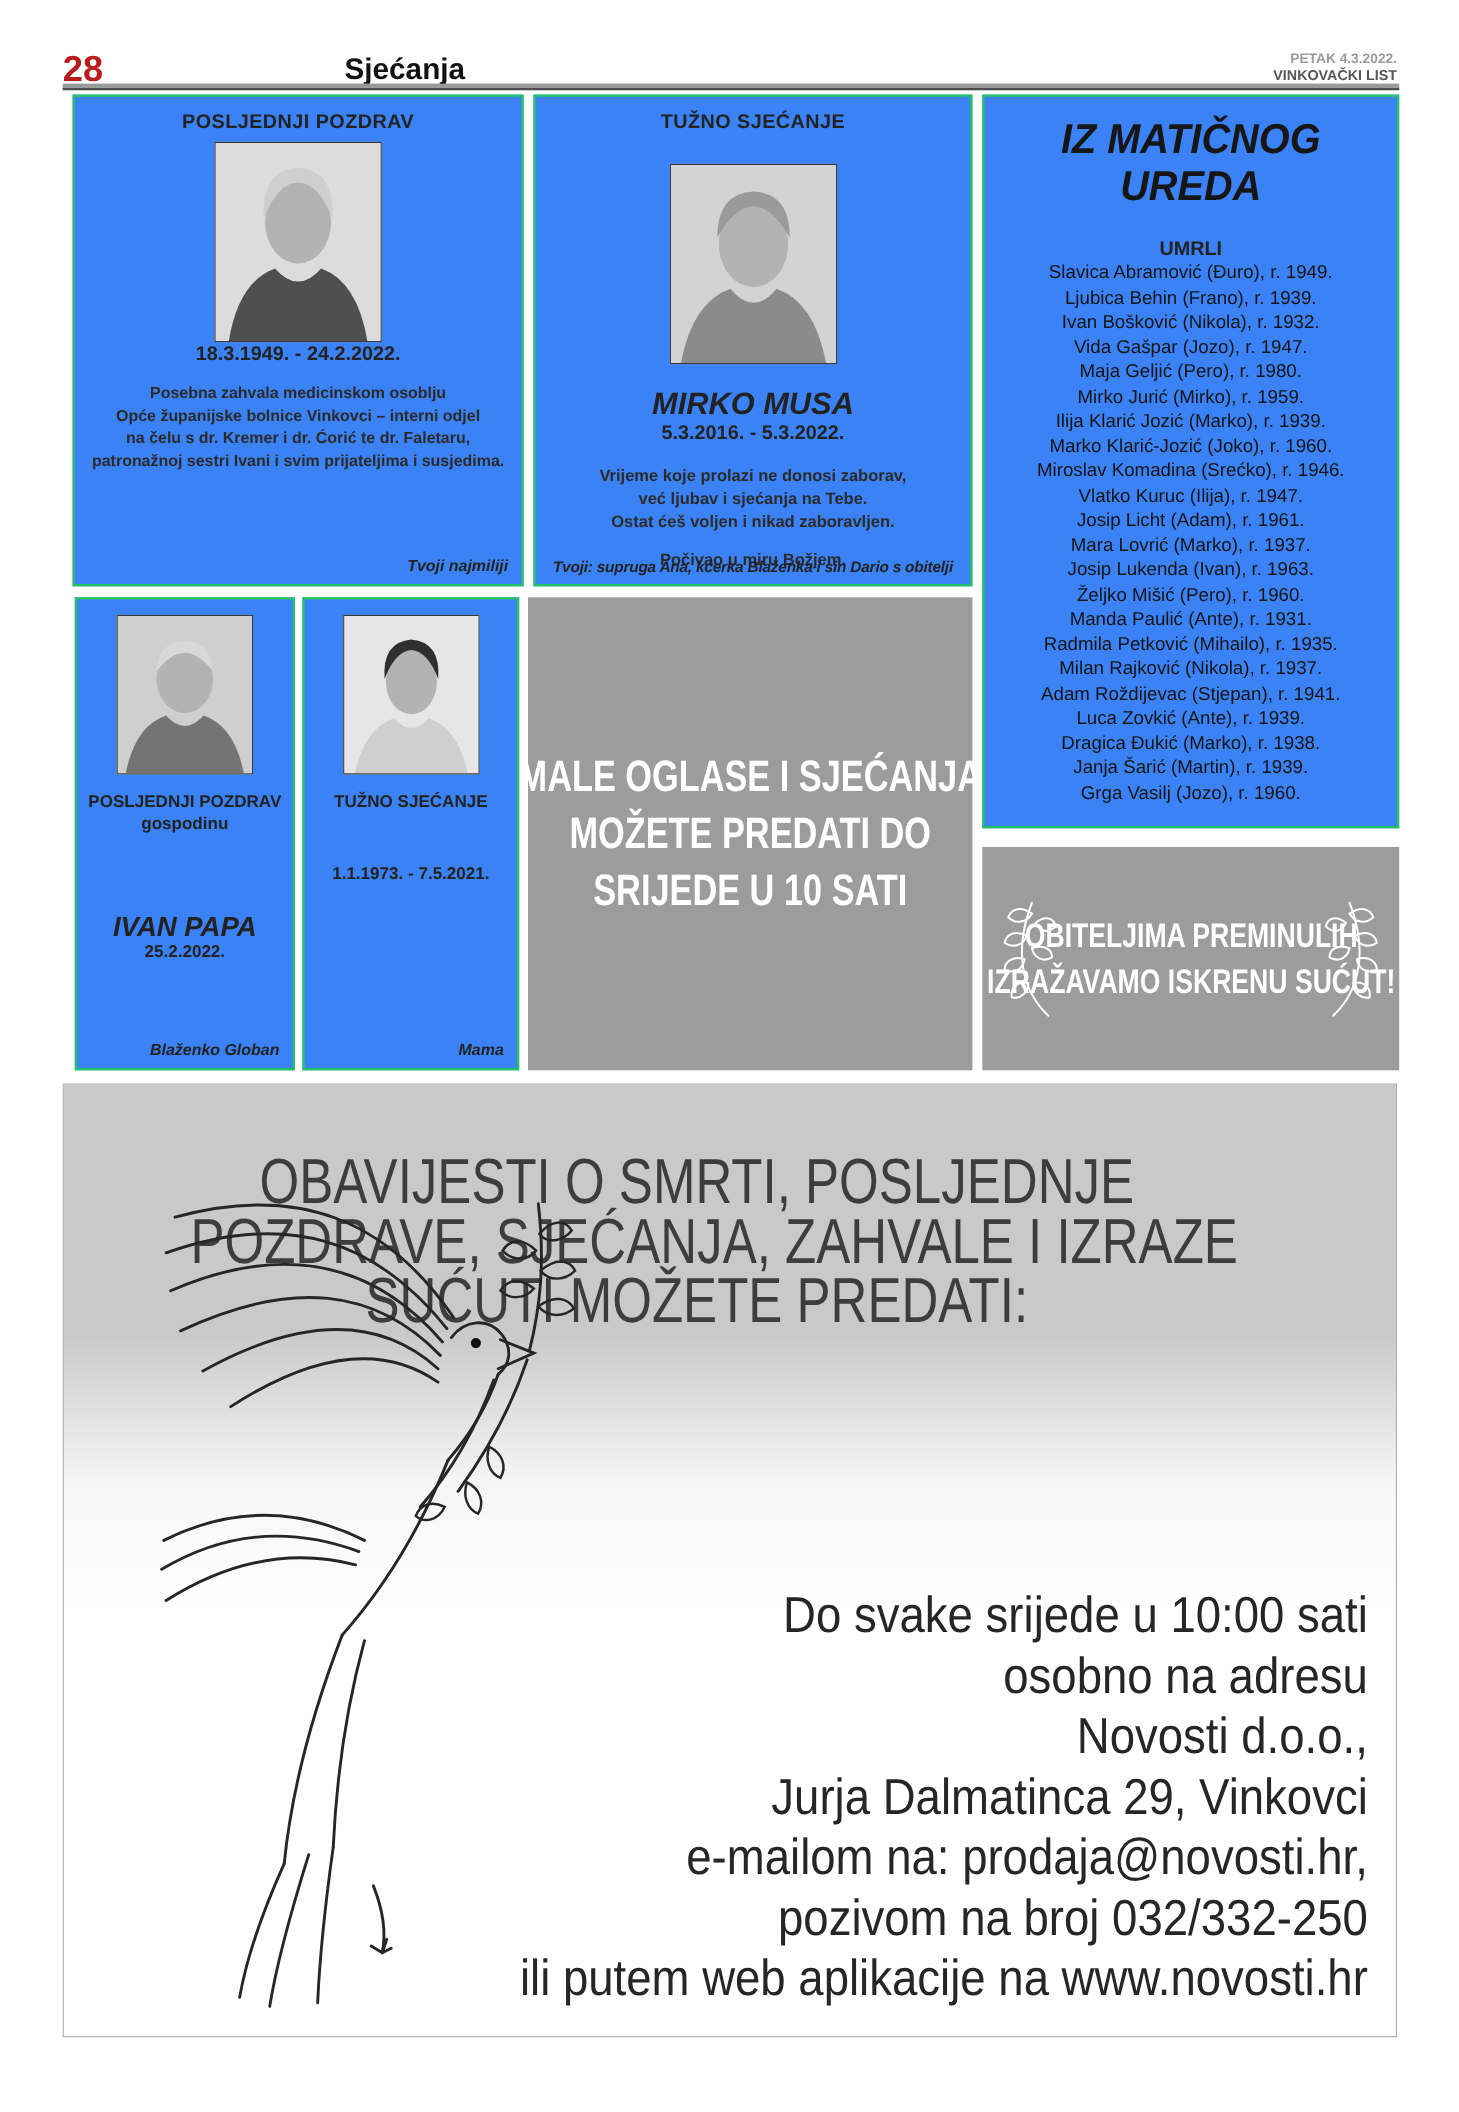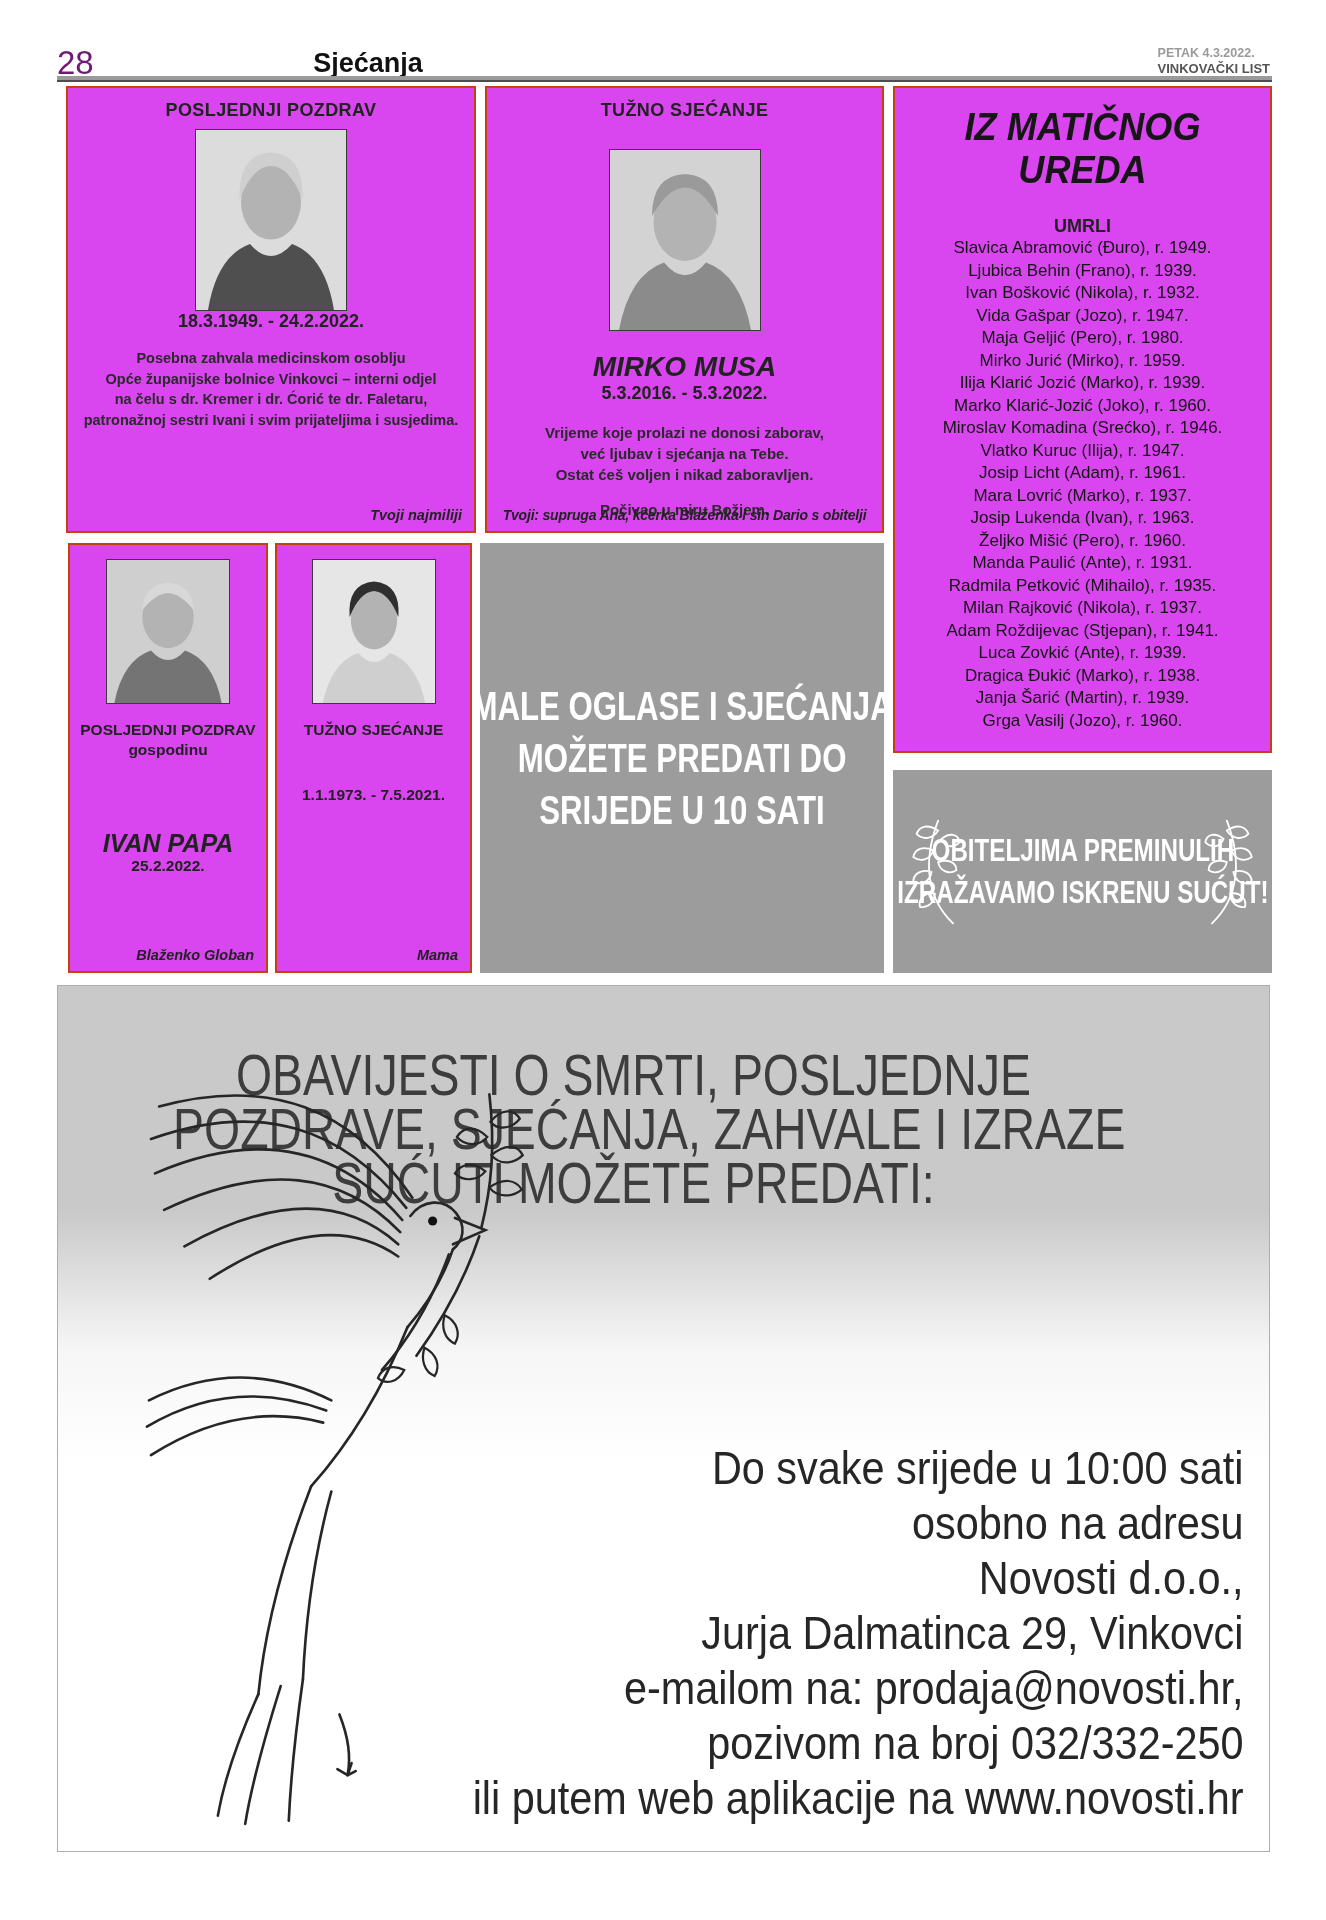--- a/index.html
+++ b/index.html
@@ -1,30 +1,30 @@
 <!DOCTYPE html>
 <html><head>
 <meta charset="utf-8">
 <style>
   html,body{margin:0;padding:0;background:#ffffff;}
   .page{position:relative;width:1326px;height:1920px;background:#fff;overflow:hidden;
         font-family:"Liberation Sans", sans-serif;color:#1a1a1a;}
 
   
-  .pagenum{position:absolute;left:57px;top:44px;font-size:33px;font-weight:400;color:#701a75;}
+  .pagenum{position:absolute;left:57px;top:44px;font-size:33px;font-weight:700;color:#b91c1c;}
   .section-title{position:absolute;left:258px;top:48px;width:220px;text-align:center;
                  font-size:27px;font-weight:bold;color:#111;}
-  .paper-info{position:absolute;right:56px;top:46px;line-height:15px;}
+  .paper-info{position:absolute;right:56px;top:46px;text-align:right;line-height:15px;}
   .paper-date{font-size:12.5px;color:#9a9a9a;font-weight:bold;}
   .paper-name{font-size:13px;color:#555;font-weight:bold;}
   .header-rule{position:absolute;left:57px;right:54px;top:76px;height:4px;background:#9a9a9a;
                border-bottom:2px solid #4d4d4d;}
 
   
-  .obit{position:absolute;border:2px solid #c2410c;background:#d946ef;text-align:center;box-sizing:border-box;}
+  .obit{position:absolute;border:2px solid #22c55e;background:#3b82f6;text-align:center;box-sizing:border-box;}
   .box-jaga{left:66px;top:86px;width:410px;height:447px;}
   .box-mirko{left:485px;top:86px;width:399px;height:447px;}
   .box-registry{left:893px;top:86px;width:379px;height:667px;}
   .box-ivan{left:68px;top:543px;width:200px;height:430px;}
   .box-domagoj{left:275px;top:543px;width:197px;height:430px;}
 
   .kind{margin-top:12px;font-size:18px;font-weight:bold;letter-spacing:.4px;color:#222;}
   .portrait-frame{margin:8px auto 0;width:150px;height:180px;border:1px solid #3a3a3a;overflow:hidden;background:#ddd;}
   .portrait-frame svg{display:block;width:100%;height:100%;}
   .portrait-sm{width:122px;height:143px;margin:14px auto 0;}

